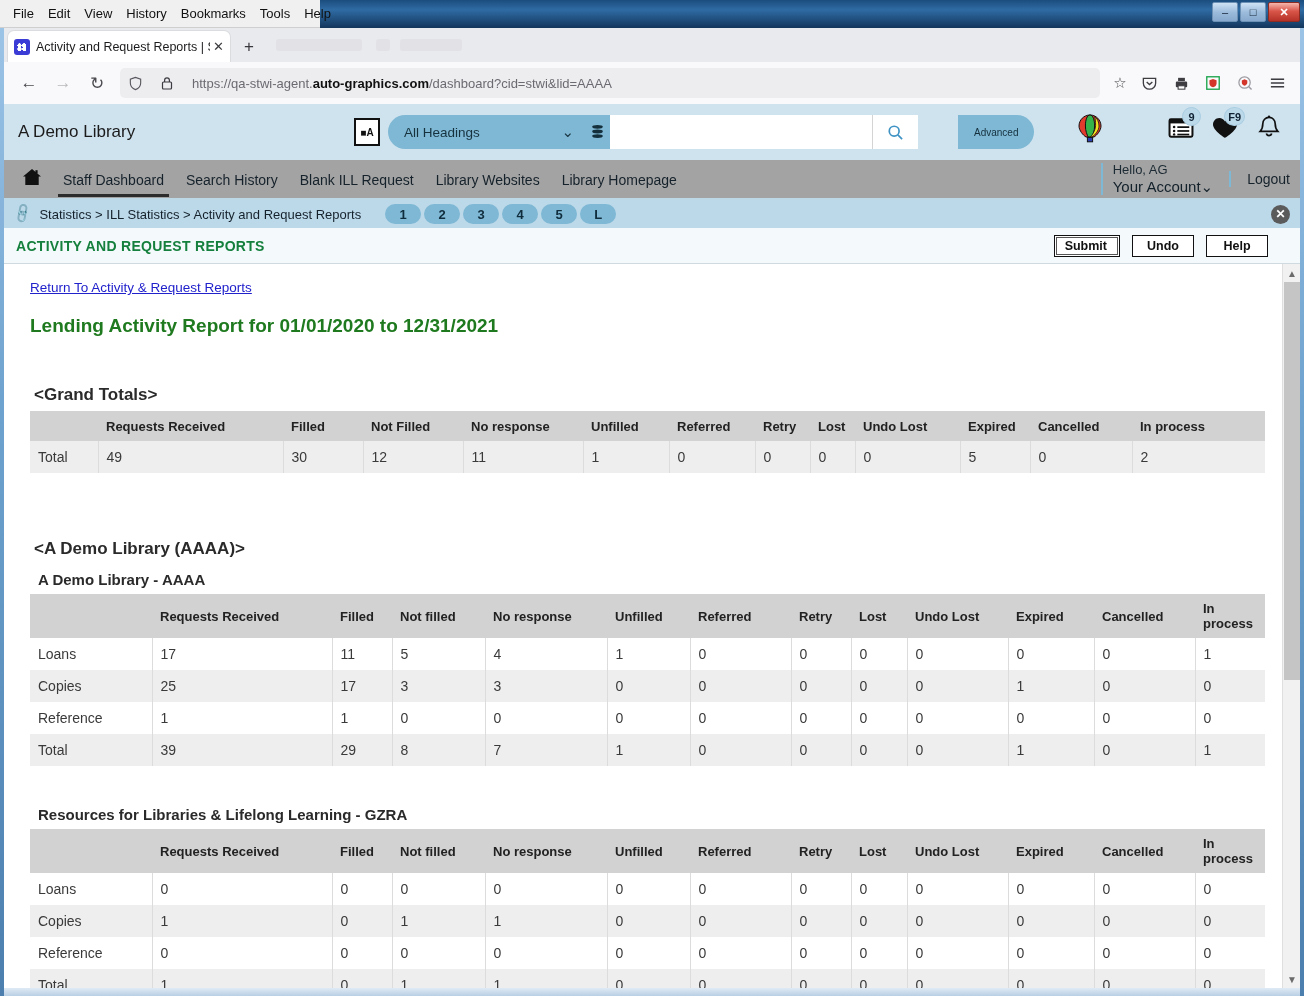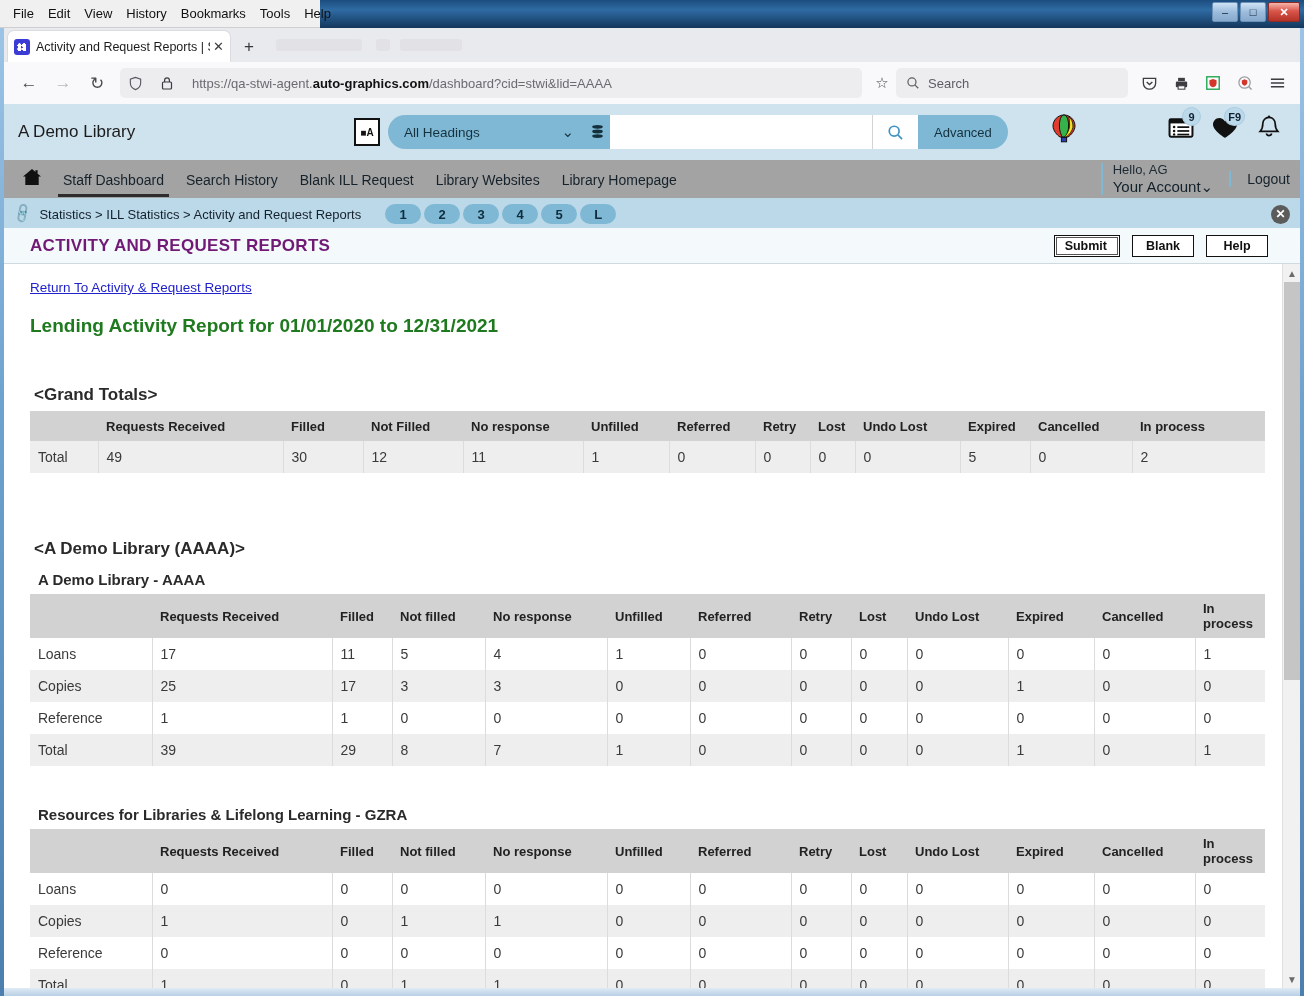--- a/index.html
+++ b/index.html
@@ -137,21 +137,21 @@
     width:262px;height:34px;background:#fff;border:none;outline:none;
     font-size:14px;padding:0 8px;
   }
   .q-go {
     width:46px;height:34px;background:#fff;display:flex;align-items:center;
     justify-content:center;color:#2b7fb5;font-size:17px;
     border-left:1px solid #d4d4d4;
   }
   .adv-btn {
     height:34px;background:#7fb8d4;border-radius:0 17px 17px 0;
-    display:flex;align-items:center;padding:0 16px;color:#14303e;font-size:13px;
+    display:flex;align-items:center;padding:0 16px;color:#14303e;font-size:10px;margin-left:40px;
   }
   .balloon { margin-left:42px; font-size:26px; line-height:1; }
   .hdr-right {
     margin-left:auto; display:flex; align-items:flex-start; padding-right:14px;
     gap:10px; position:relative; top:-4px;
   }
   .badge-ic { position:relative; width:34px; height:34px;
               display:flex;align-items:center;justify-content:center;font-size:22px;color:#111; }
   .badge {
     position:absolute; right:-3px; top:-4px; min-width:19px;height:19px;border-radius:50%;
@@ -194,21 +194,21 @@
   .crumb-close {
     margin-left:auto;margin-right:10px;width:19px;height:19px;border-radius:50%;
     background:#5b5b5b;color:#fff;font-size:12px;
     display:flex;align-items:center;justify-content:center;font-weight:bold;
   }
 
   .page-title-bar {
     position:relative;width:1296px;height:36px;background:#f4f9fc;
     display:flex;align-items:center;border-bottom:1px solid #cfd9e0;
   }
-  .page-title { font-size:17px;font-weight:bold;color:#701a75;letter-spacing:.3px;padding-left:26px; }
+  .page-title { font-size:14px;font-weight:bold;color:#15803d;letter-spacing:.3px;padding-left:12px; }
   .pt-btns { margin-left:auto; display:flex; gap:12px; padding-right:32px; }
   .btn {
     min-width:62px;height:22px;background:#fff;border:1px solid #111;
     font-size:12.5px;font-weight:bold;color:#111;
     display:flex;align-items:center;justify-content:center;padding:0 12px;
   }
   .btn.focused { box-shadow: inset 0 0 0 1px #fff, inset 0 0 0 2px #555; }
   .btn.focused { outline:none;padding-left:10px; }
   .btn.focused::before { content:""; }
 
@@ -321,27 +321,20 @@
         </span>
         <span style="display:flex;align-items:center;margin-right:7px;color:#3b3b40;">
           <svg width="12" height="14" viewBox="0 0 12 14">
               <rect x="1.5" y="6" width="9" height="7" rx="1" fill="none" stroke="#3b3b40" stroke-width="1.2"></rect>
               <path d="M3.6 6V4.2a2.4 2.4 0 0 1 4.8 0V6" fill="none" stroke="#3b3b40" stroke-width="1.2"></path>
             </svg>
         </span>
         <span class="u-text"><span>https://qa-stwi-agent.</span><b>auto-graphics.com</b><span>/dashboard?cid=stwi&amp;lid=AAAA</span></span>
       </div>
       <div class="star">☆</div>
-      <div class="searchbar">
-        <svg width="14" height="14" viewBox="0 0 16 16">
-            <circle cx="6.8" cy="6.8" r="4.6" fill="none" stroke="#5d5d63" stroke-width="1.4"></circle>
-            <line x1="10.4" y1="10.4" x2="14" y2="14" stroke="#5d5d63" stroke-width="1.4"></line>
-          </svg>
-        <span class="s-ph">Search</span>
-      </div>
       <div class="tb-icons">
         <div class="tb-ic">
           <svg width="17" height="17" viewBox="0 0 18 18">
               <path d="M2.5 3.5h13v5.2c0 3.6-2.9 6.3-6.5 6.3S2.5 12.3 2.5 8.7V3.5z" fill="none" stroke="#3d3d42" stroke-width="1.4"></path>
               <path d="M6 7.4 9 10l3-2.6" fill="none" stroke="#3d3d42" stroke-width="1.5"></path>
             </svg>
         </div>
         <div class="tb-ic">
           <svg width="17" height="17" viewBox="0 0 18 18">
               <rect x="3" y="7" width="12" height="6" rx="1.2" fill="#3d3d42"></rect>
@@ -480,21 +473,21 @@
         <div class="pill">5</div>
         <div class="pill">L</div>
       </div>
       <div class="crumb-close">✕</div>
     </div>
 
     <div class="page-title-bar">
       <div class="page-title">ACTIVITY AND REQUEST REPORTS</div>
       <div class="pt-btns">
         <div class="btn focused">Submit</div>
-        <div class="btn">Blank</div>
+        <div class="btn">Undo</div>
         <div class="btn">Help</div>
       </div>
     </div>
 
     <div class="content-area">
       <div class="content">
 
         <a class="return-link" href="#">Return To Activity &amp; Request Reports</a>
 
         <div class="report-title">Lending Activity Report for 01/01/2020 to 12/31/2021</div>

